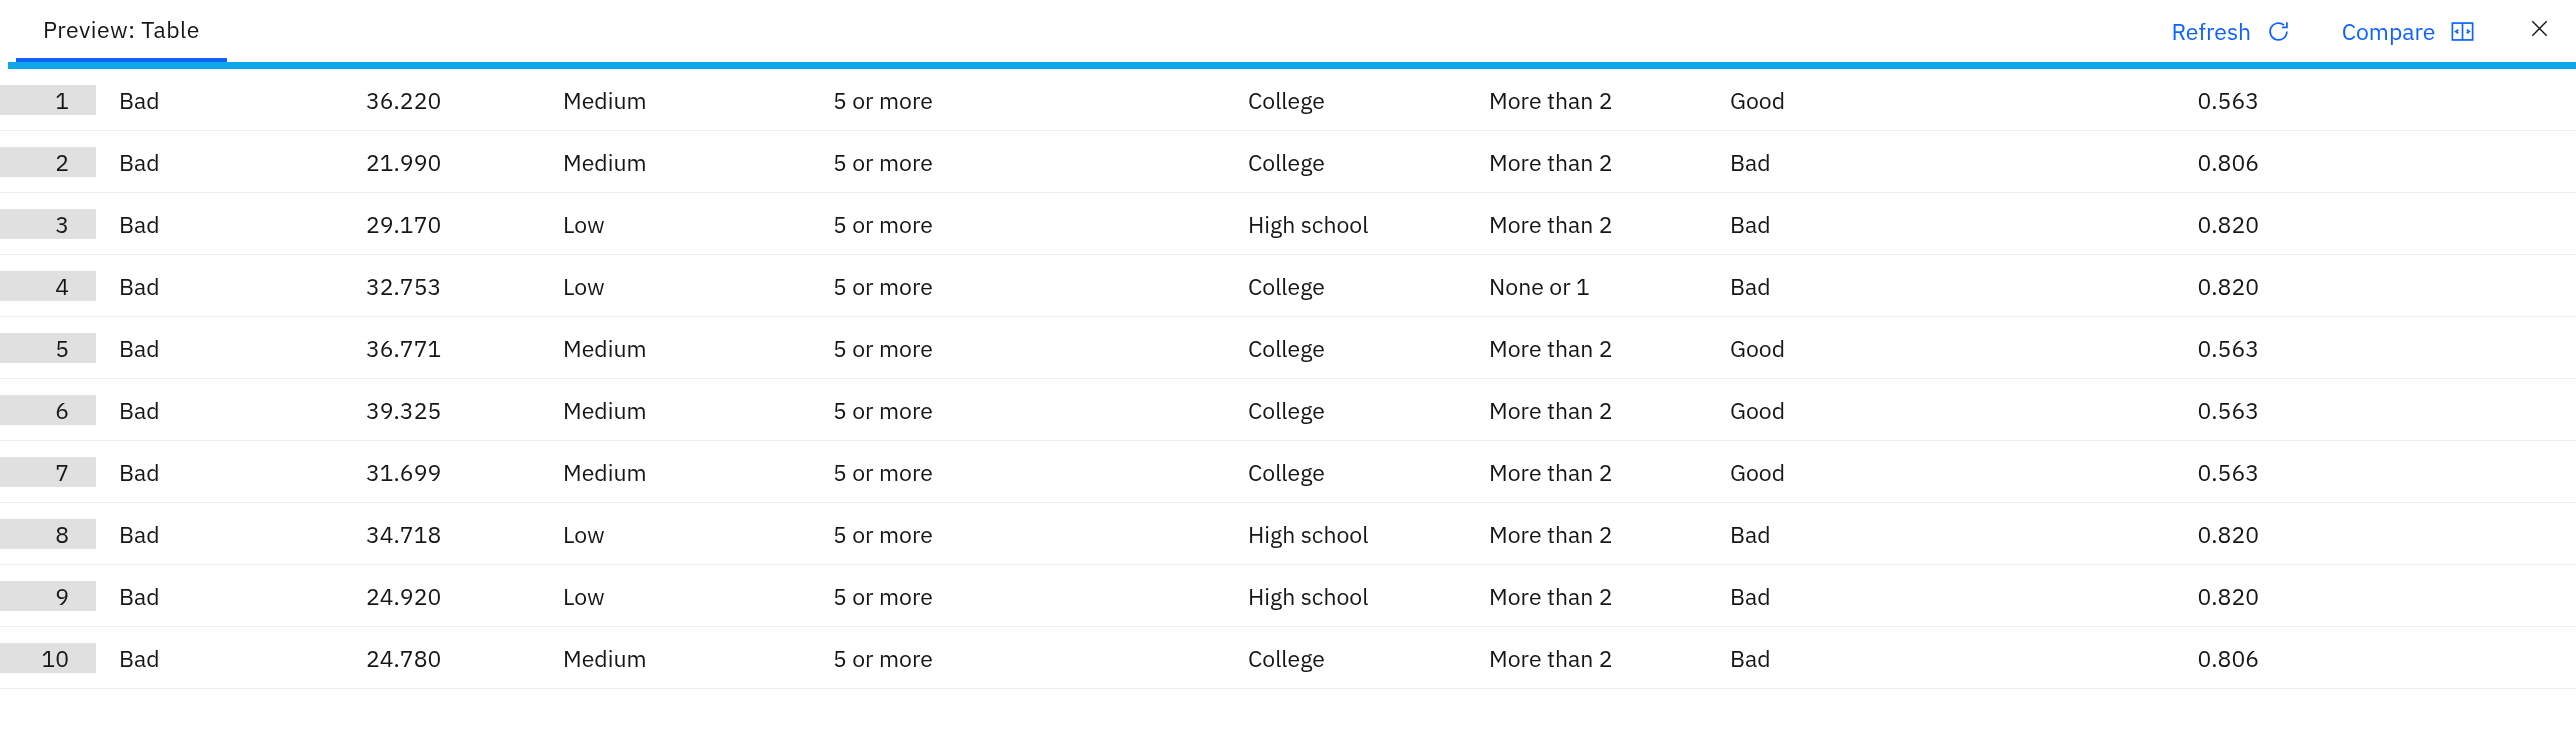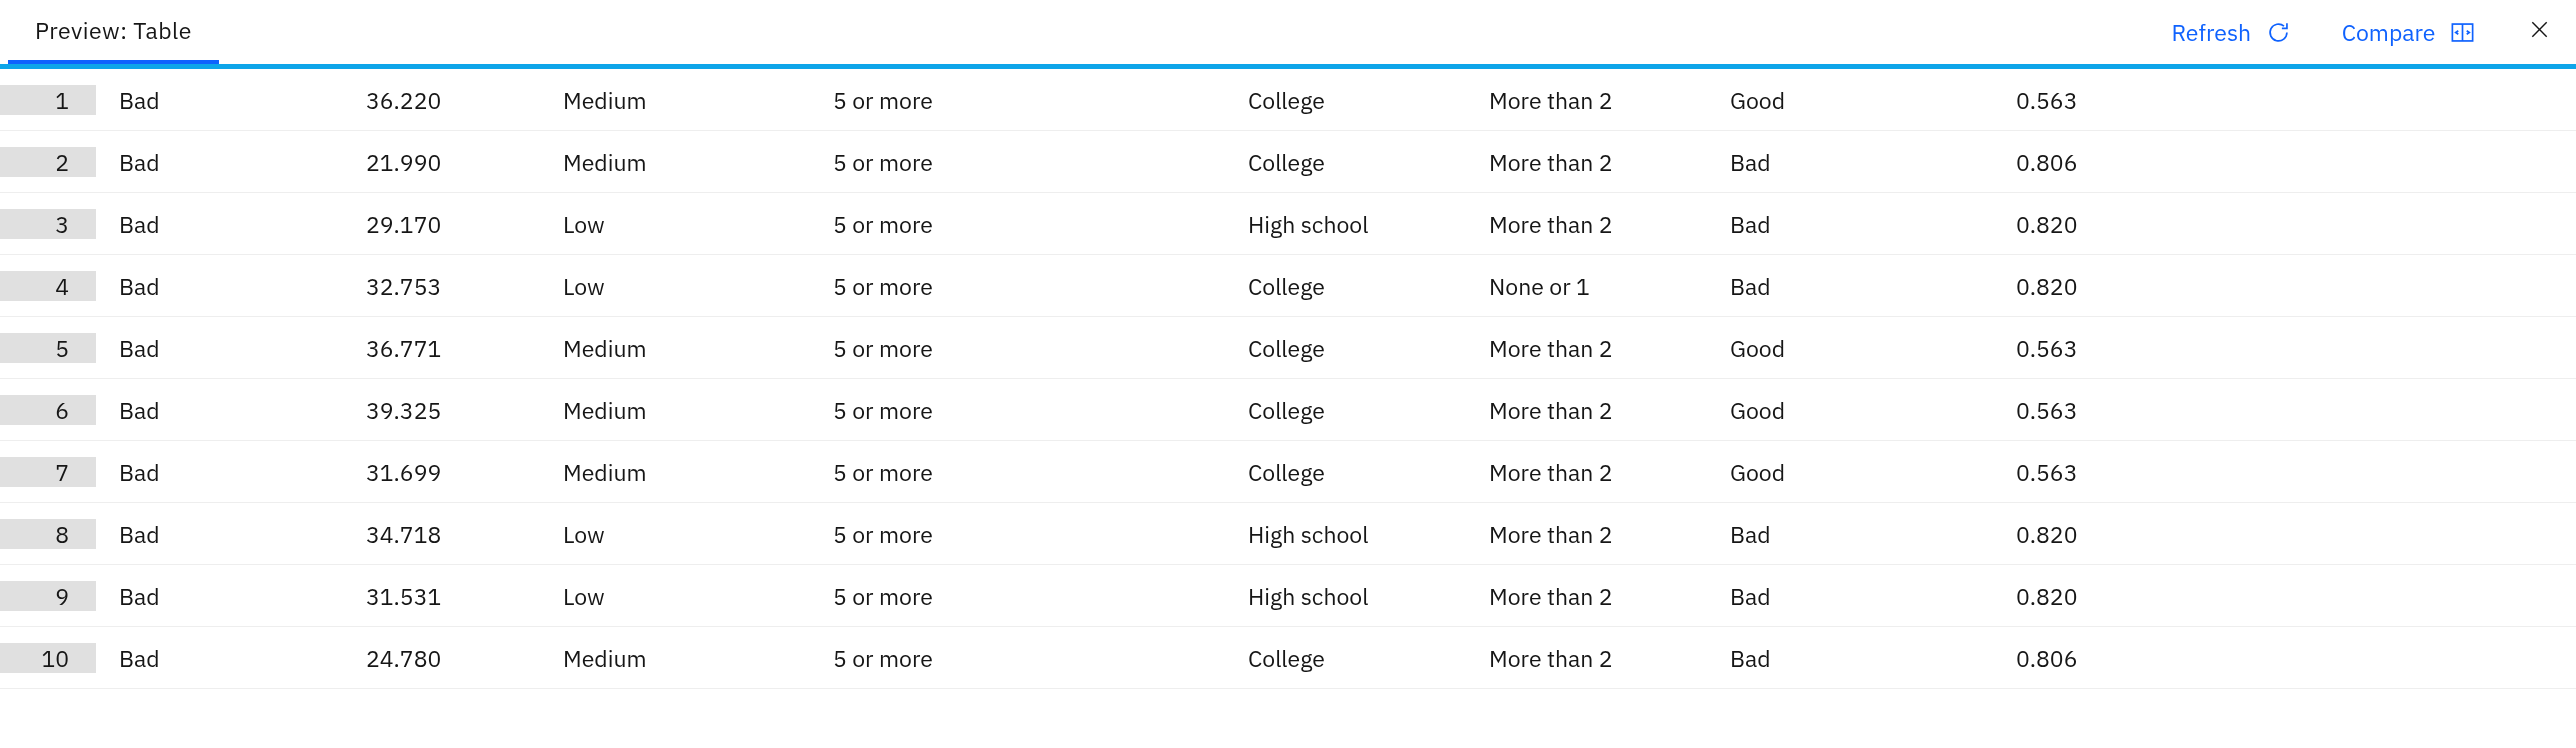--- a/index.html
+++ b/index.html
@@ -11,21 +11,22 @@
   color: #161616;
   background: #ffffff;
   overflow: hidden;
 }
 .topbar {
   display: flex;
   align-items: center;
   justify-content: space-between;
   height: 69px;
   padding: 0 23px 0 8px;
-  border-bottom: 5px solid #0ea5e9;
+  border-bottom: 7px solid #0ea5e9;
+  margin-left: 8px;
 }
 .topbar-left {
   display: flex;
   align-items: center;
   height: 100%;
   position: relative;
 }
 .preview-tab {
   height: 100%;
   display: flex;
@@ -79,21 +80,21 @@
   padding-right: 27px;
   padding-left: 0;
   color: #161616;
 }
 .data-cell.age {
   text-align: left;
   padding-right: 27px;
   padding-left: 0;
 }
 .data-cell.rc {
-  text-align: left;
+  text-align: right;
   padding-right: 27px;
   padding-left: 0;
 }
 #rows-container { display: block; }
 </style>
 </head>
 <body>
 
 <div class="topbar">
   <div class="topbar-left">
@@ -227,21 +228,21 @@
         <div class="data-cell">5 or more</div>
         <div class="data-cell">High school</div>
         <div class="data-cell">More than 2</div>
         <div class="data-cell">Bad</div>
         <div class="data-cell rc">0.820</div>
         <div class="data-cell"></div>
       </div>
       <div class="data-row">
         <div class="data-cell rownum">9</div>
         <div class="data-cell">Bad</div>
-        <div class="data-cell age">31.531</div>
+        <div class="data-cell age">24.920</div>
         <div class="data-cell">Low</div>
         <div class="data-cell">5 or more</div>
         <div class="data-cell">High school</div>
         <div class="data-cell">More than 2</div>
         <div class="data-cell">Bad</div>
         <div class="data-cell rc">0.820</div>
         <div class="data-cell"></div>
       </div>
       <div class="data-row">
         <div class="data-cell rownum">10</div>

